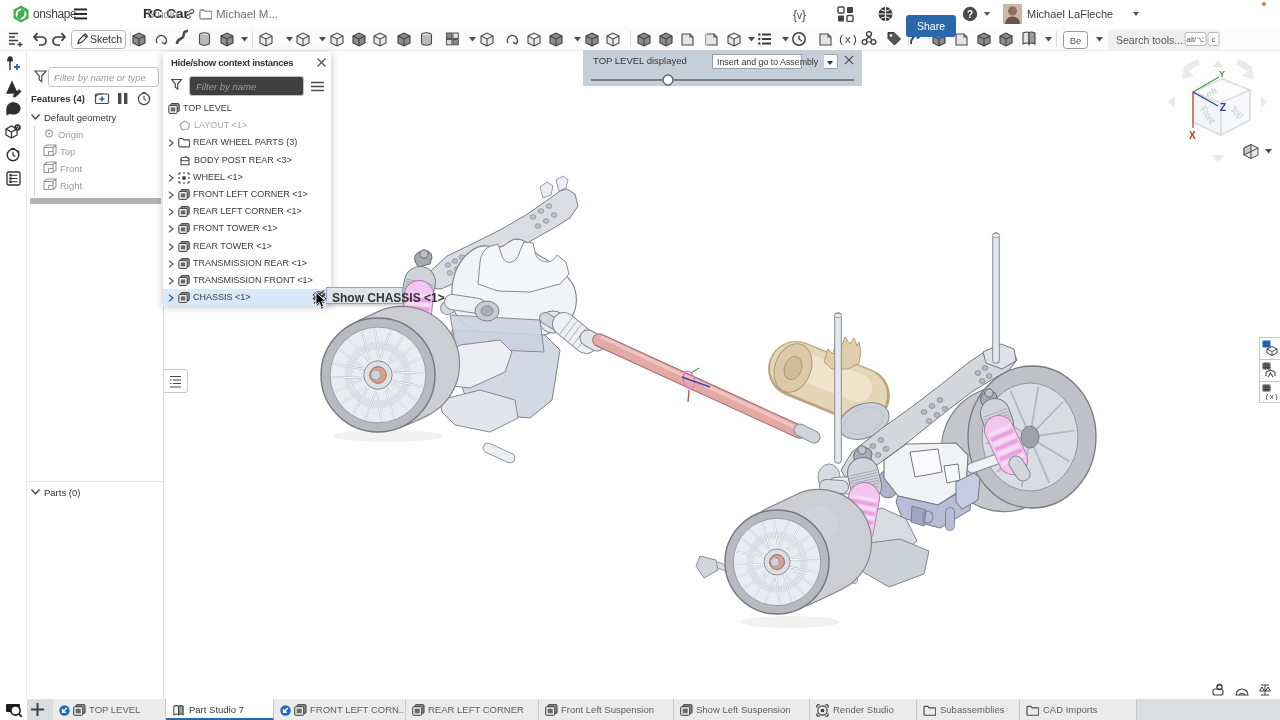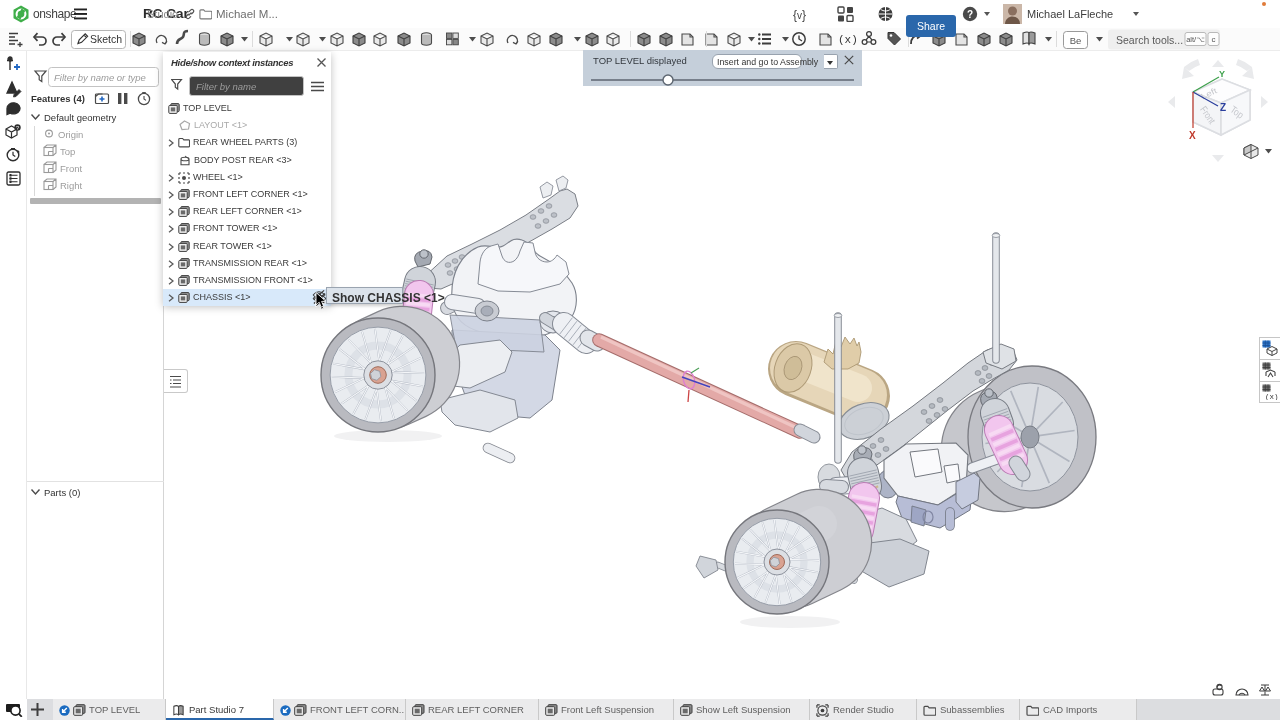--- a/index.html
+++ b/index.html
@@ -647,21 +647,21 @@
     <div class="tab" style="left:1020px;width:117px;background:#ebebec;">
         <svg class="abs" style="left:6px;top:5.5px" width="13" height="11" viewBox="0 0 14 12">
           <path d="M1 2.5 a1 1 0 0 1 1-1 h3.2 l1.4 1.6 H13 a0.8 0.8 0 0 1 .8 .8 v6.3 a1 1 0 0 1 -1 1 H2 a1 1 0 0 1 -1 -1 z" fill="none" stroke="#4a4a4a" stroke-width="1.3"></path>
         </svg>
         <span class="abs" style="left:23px;top:0;color:#5f5f5f;">CAD Imports</span>
       </div>
   </div>
 
   <div id="dlg">
     <div class="abs" style="left:0;top:0;width:168px;height:20px;">
-      <span class="abs" style="left:8px;top:5px;font-size:9.5px;font-weight:bold;color:#333;letter-spacing:-0.3px;font-style:italic;">Hide/show context instances</span>
+      <span class="abs" style="left:8px;top:5px;font-size:9.5px;font-weight:bold;color:#333;letter-spacing:-0.3px;">Hide/show context instances</span>
       <svg class="abs" style="left:154px;top:5.5px" width="9" height="9">
           <path d="M0.5 0.5 L8.5 8.5 M8.5 0.5 L0.5 8.5" stroke="#555" stroke-width="1.3"></path>
         </svg>
     </div>
     <svg class="abs" style="left:8px;top:27px" width="12" height="13">
         <path d="M0.5 0.5 h10 l-3.8 4.5 v5 l-2.4-1.7 v-3.3 z" fill="none" stroke="#4a4a4a" stroke-width="1.2"></path>
       </svg>
     <div class="abs" style="left:26px;top:24px;width:115px;height:20px;border:1px solid #c3c3c3;border-radius:3px;background:#404040;">
       <span class="abs" style="left:6px;top:4px;font-size:9.5px;color:#9b9b9b;font-style:italic;">Filter by name</span>
     </div>
@@ -803,21 +803,21 @@
       <path d="M1 6.5 q6.5-7 13 0 q-6.5 7-13 0" fill="none" stroke="#3a3a3a" stroke-width="1.1"></path>
       <circle cx="7.5" cy="6.5" r="2.2" fill="#3a3a3a"></circle>
       <path d="M2 11.5 L13 1.5" stroke="#3a3a3a" stroke-width="1.4"></path>
     </svg>
   <svg class="abs" style="left:315px;top:292px;z-index:27" width="12" height="17" viewBox="0 0 12 17">
       <path d="M1 0.5 L1 13 L4.2 10.2 L6.2 15.2 L8.6 14.2 L6.6 9.4 L10.8 9.2 Z" fill="#000" stroke="#fff" stroke-width="0.9"></path>
     </svg>
 
   <div id="notif">
     <span class="abs" style="left:10px;top:5px;font-size:9.5px;color:#33383e;">TOP LEVEL displayed</span>
-    <div class="abs" style="left:129px;top:3.5px;width:90px;height:15px;background:#fff;border:1px solid #98a2ae;border-radius:6px;">
+    <div class="abs" style="left:129px;top:3.5px;width:90px;height:15px;background:#fff;border:1px solid #98a2ae;border-radius:0;">
       <span class="abs" style="left:4px;top:2.5px;font-size:8.8px;color:#333;white-space:nowrap;">Insert and go to Assembly</span>
     </div>
     <div class="abs" style="left:241px;top:3.5px;width:14px;height:15px;background:#fff;border:1px solid #98a2ae;border-left:none;border-radius:0 2px 2px 0;">
       <span class="caret abs" style="left:3px;top:6px;border-top-color:#333;"></span>
     </div>
     <svg class="abs" style="left:261px;top:5px" width="10" height="10">
         <path d="M0.8 0.8 L9.2 9.2 M9.2 0.8 L0.8 9.2" stroke="#4a4a4a" stroke-width="1.2"></path>
       </svg>
     <path>
     <svg class="abs" style="left:0;top:24px" width="279" height="12">

